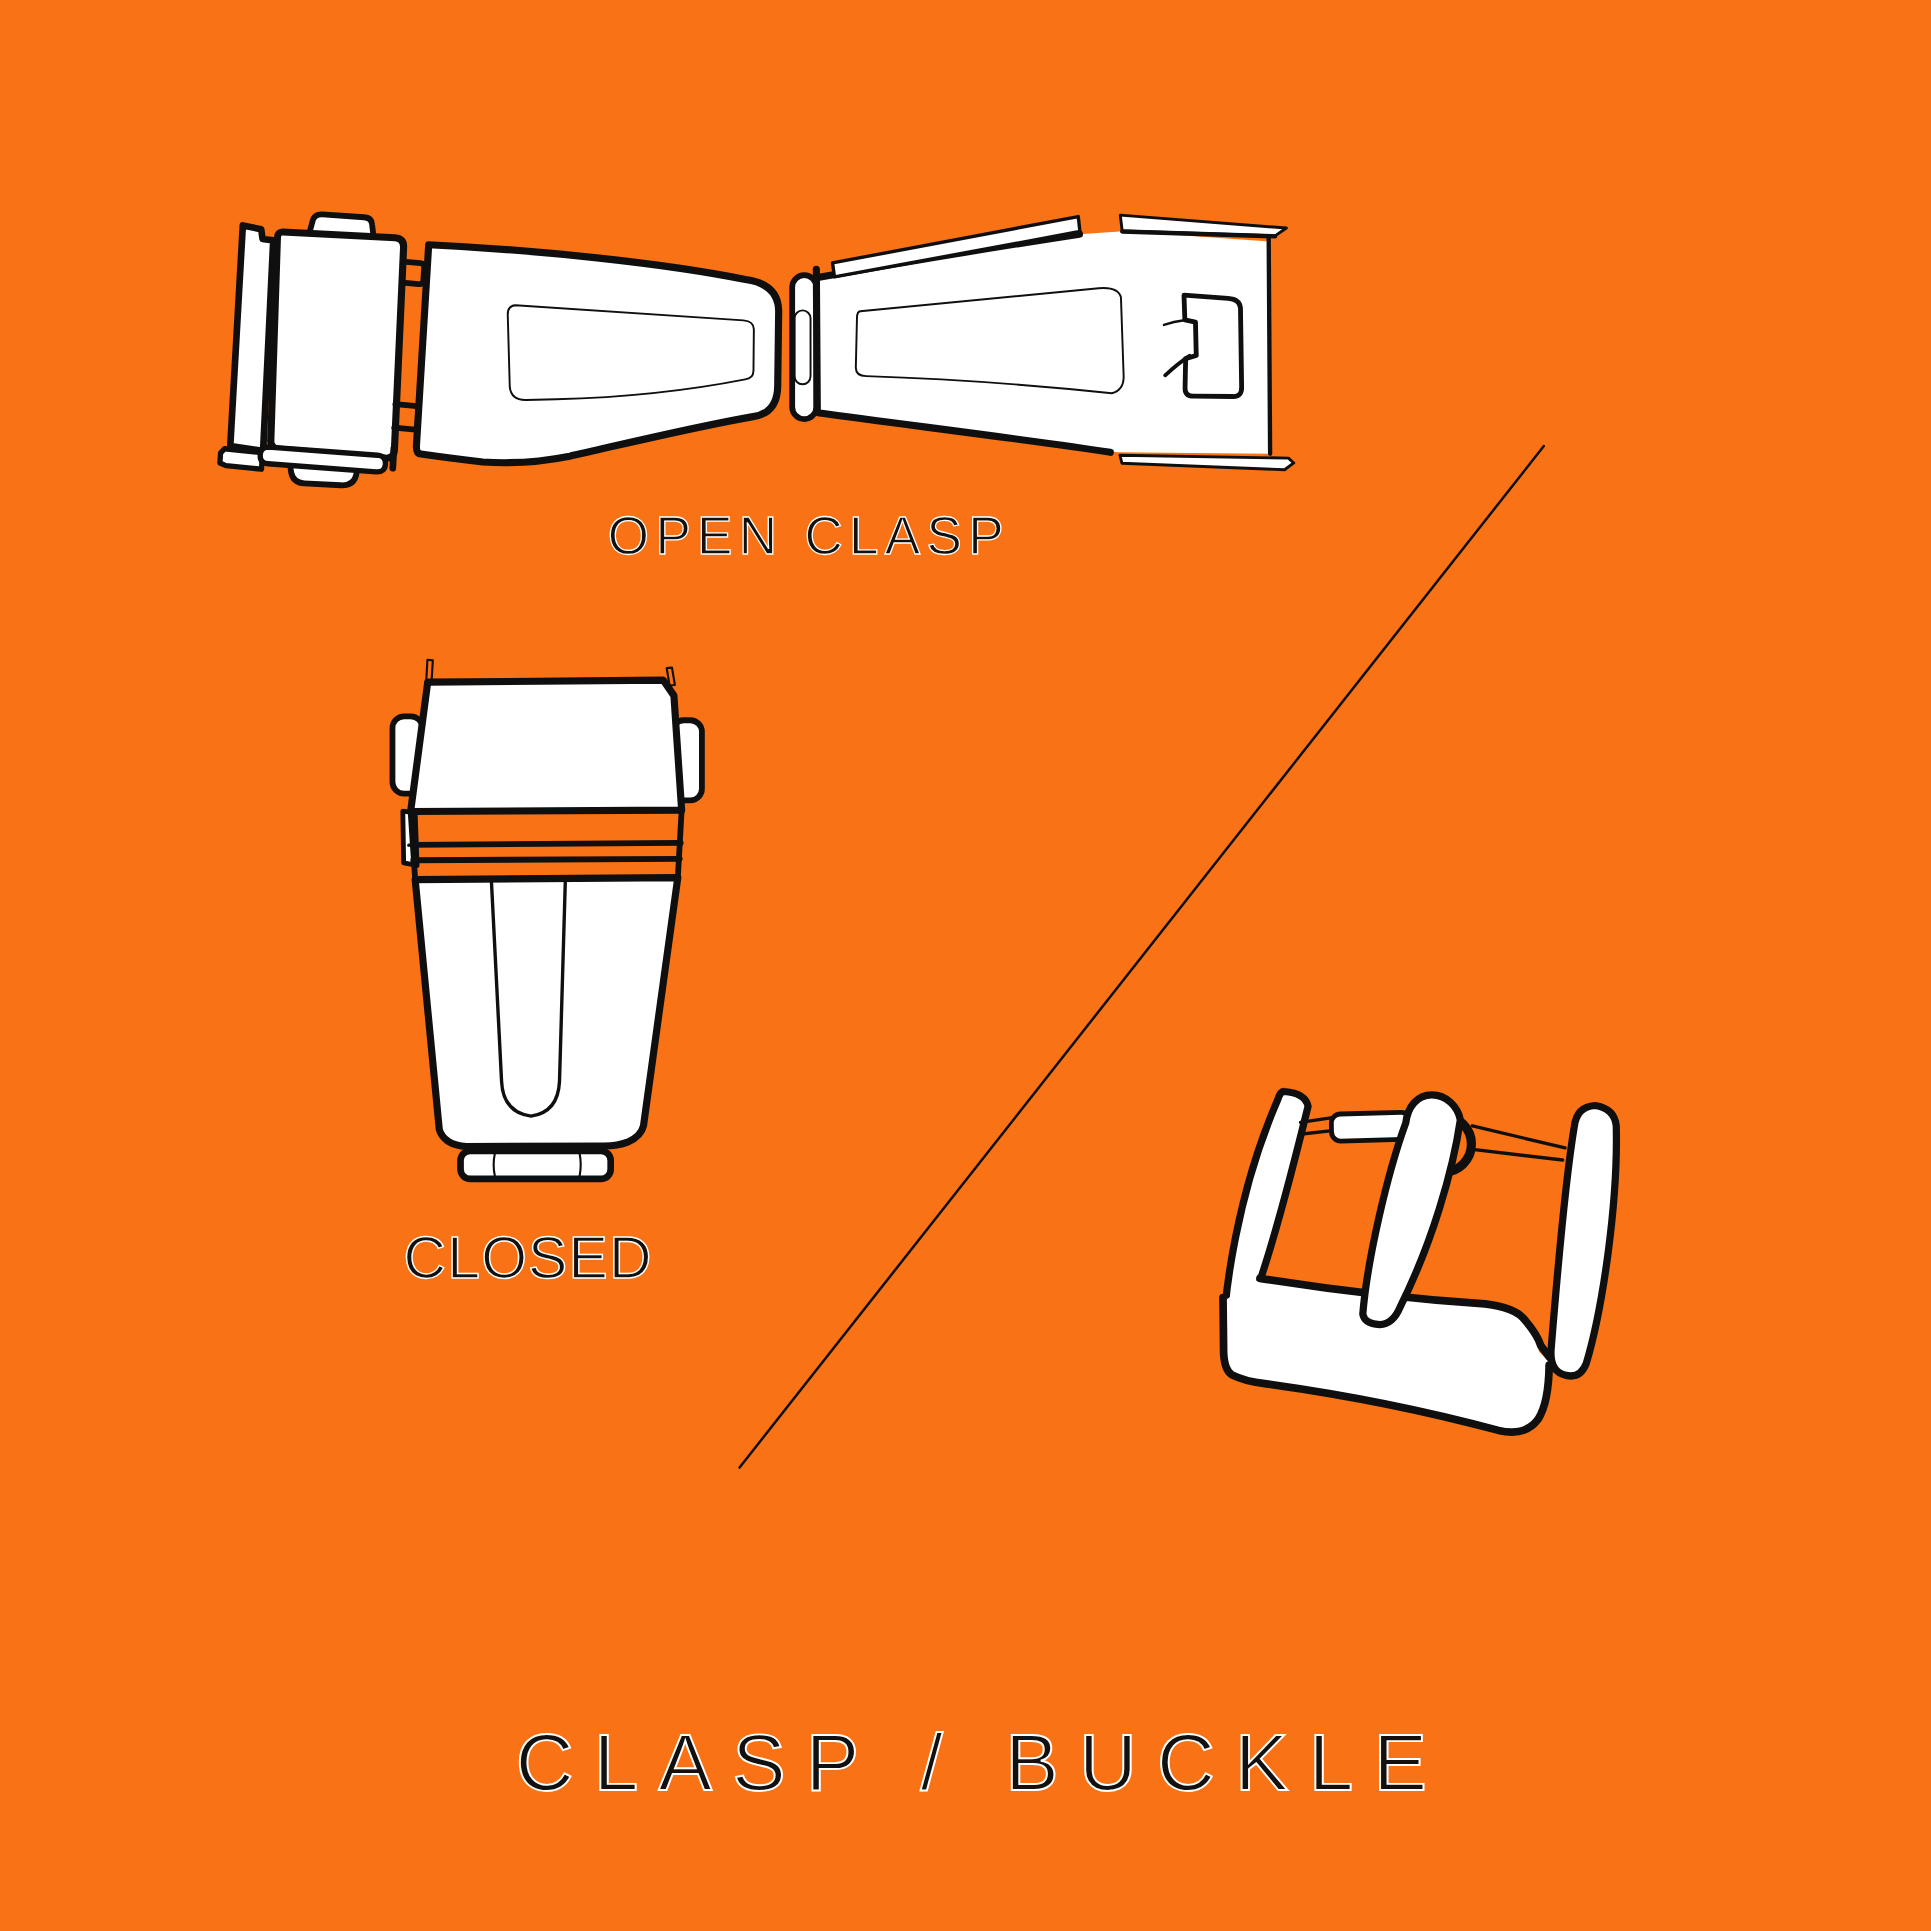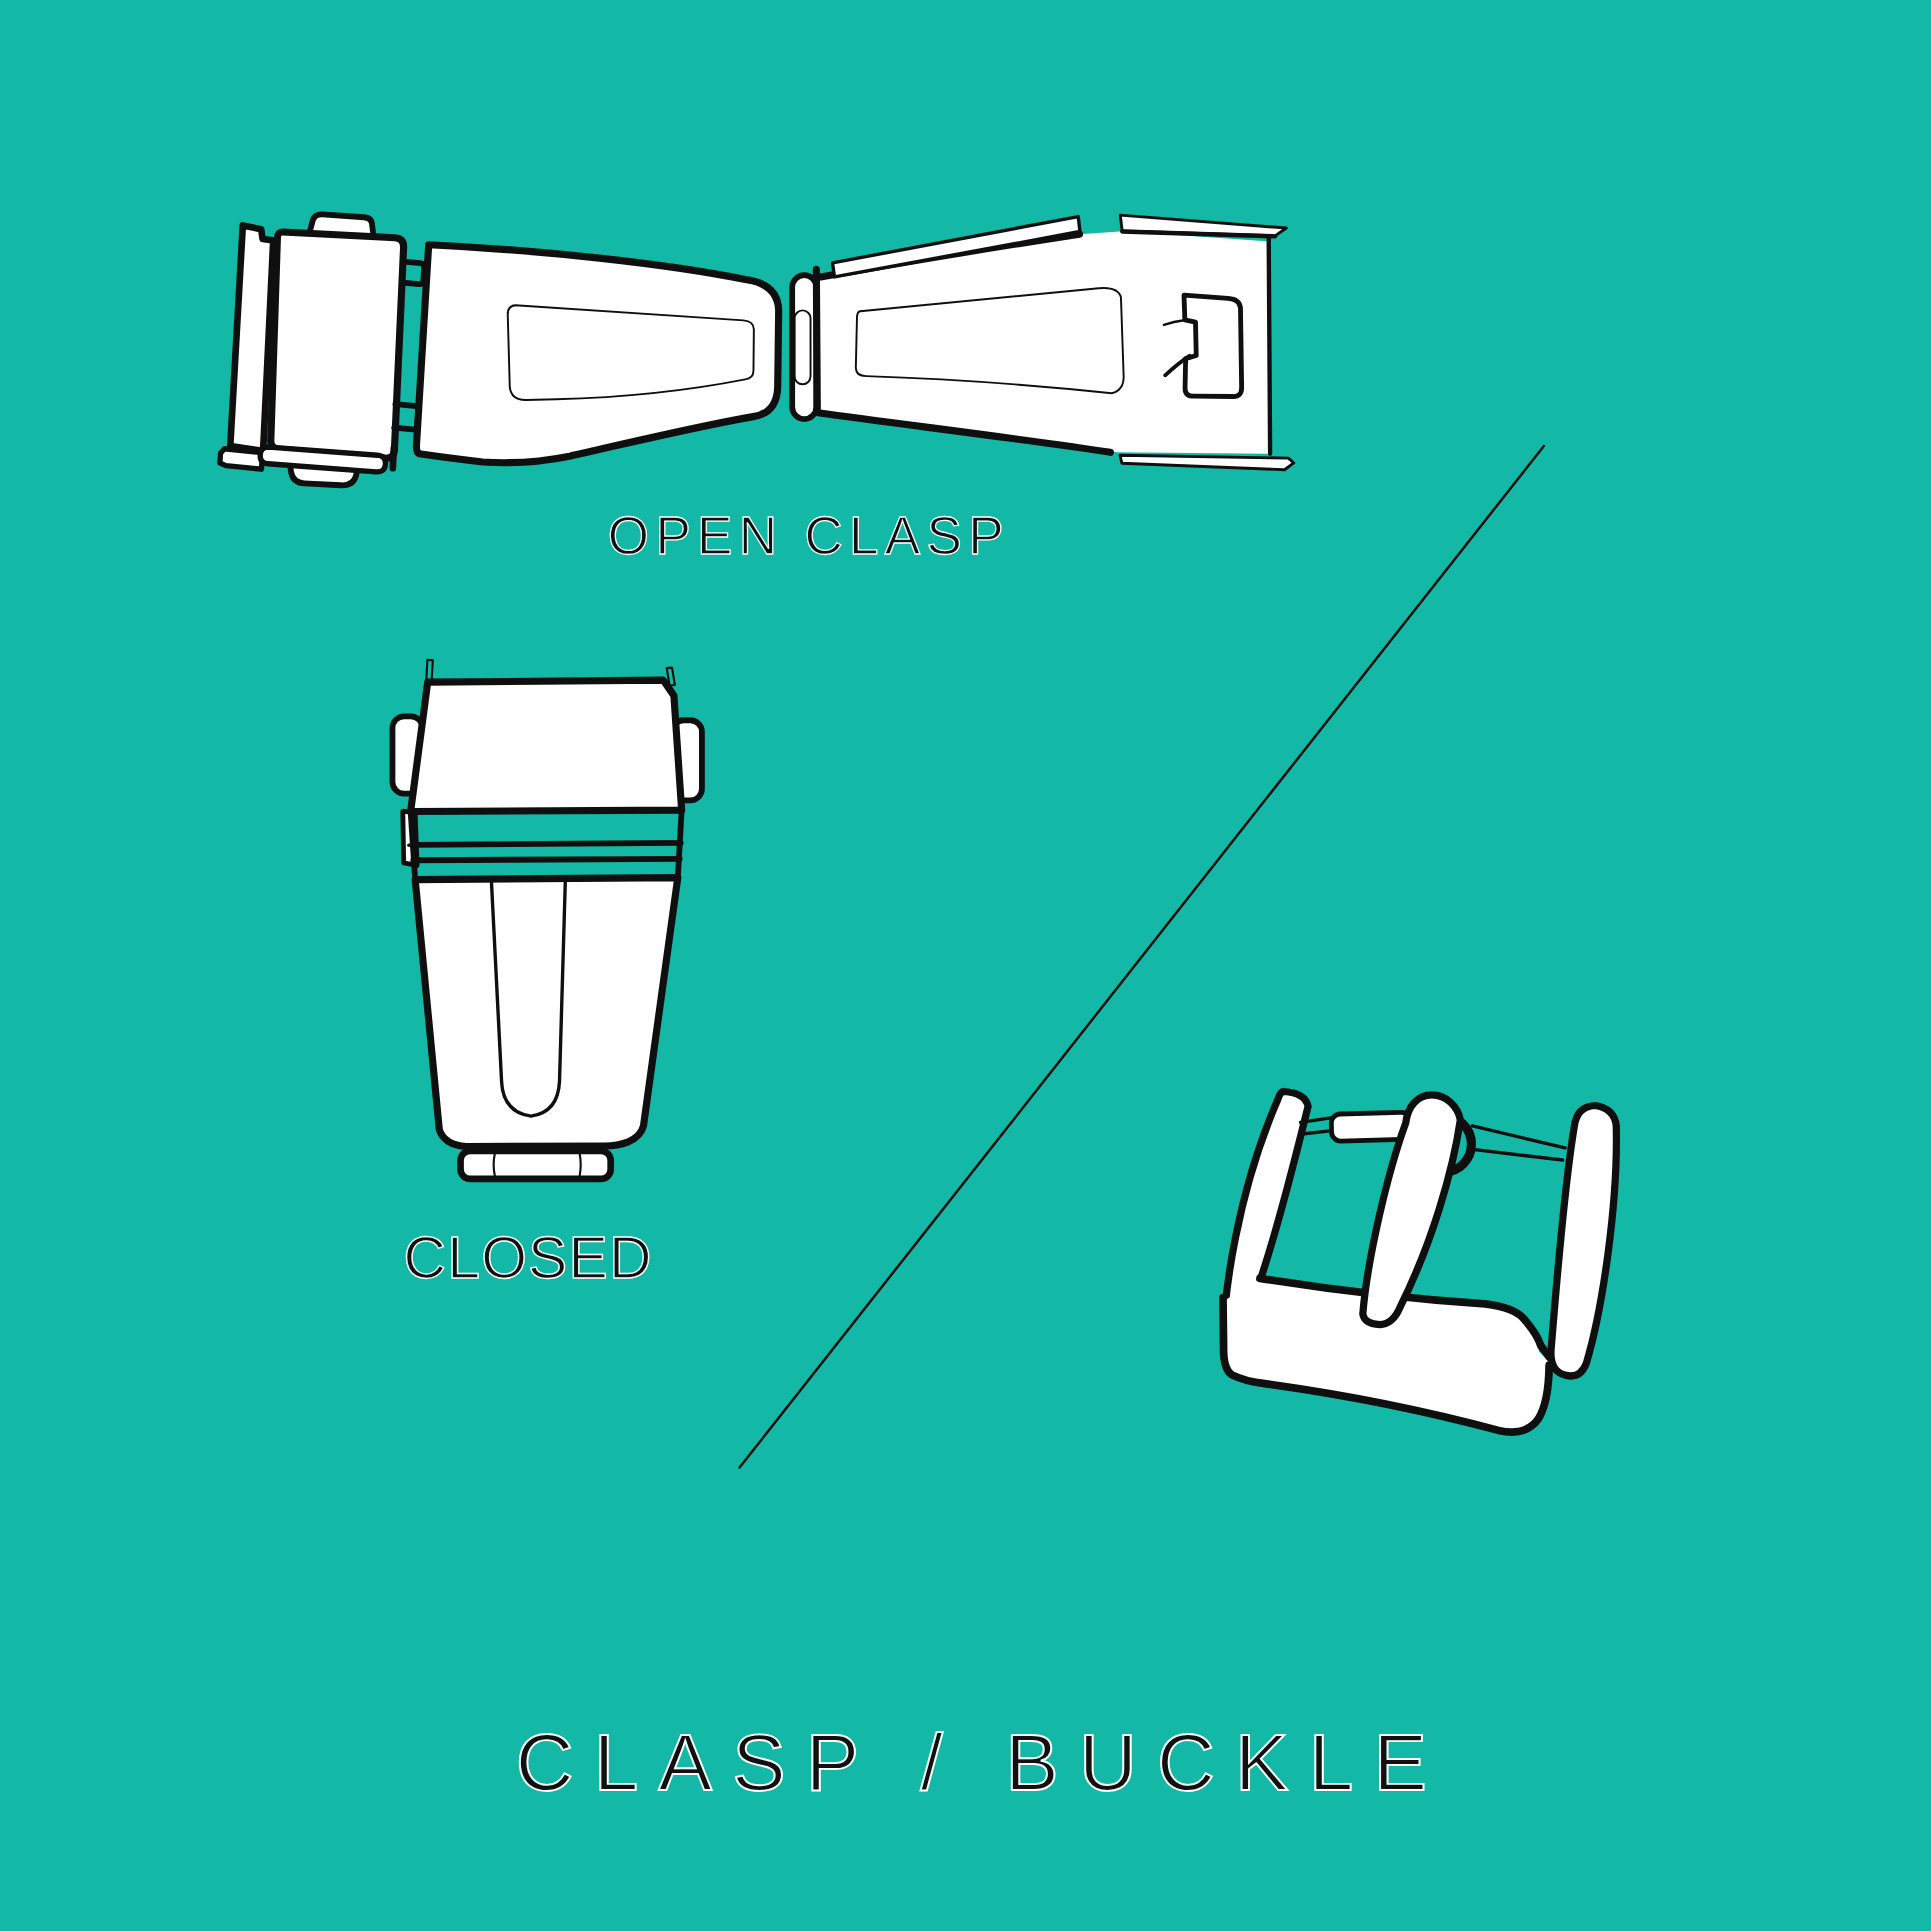--- a/index.html
+++ b/index.html
@@ -1,16 +1,16 @@
 <!DOCTYPE html>
 <html><head>
 <meta charset="utf-8">
 <style>
   html,body{margin:0;padding:0;background:#fff;}
-  #canvas{width:1931px;height:1931px;position:relative;background:#14b8a6;}
+  #canvas{width:1931px;height:1931px;position:relative;background:#f97316;}
   svg{display:block;}
   text{font-family:"Liberation Sans", sans-serif; fill:#111111;}
 </style>
 </head>
 <body>
 <div id="canvas">
 <svg width="1931" height="1931" viewBox="0 0 2000 2000">
   <g stroke="#0f0f0f" stroke-linecap="round" stroke-linejoin="round" fill="none">
 
     <path d="M251.5,233.5 L270.5,237.5 L272,247.5 L283,249 L272.5,467 L238.5,462 Z" fill="#fff" stroke-width="6.9"></path>

